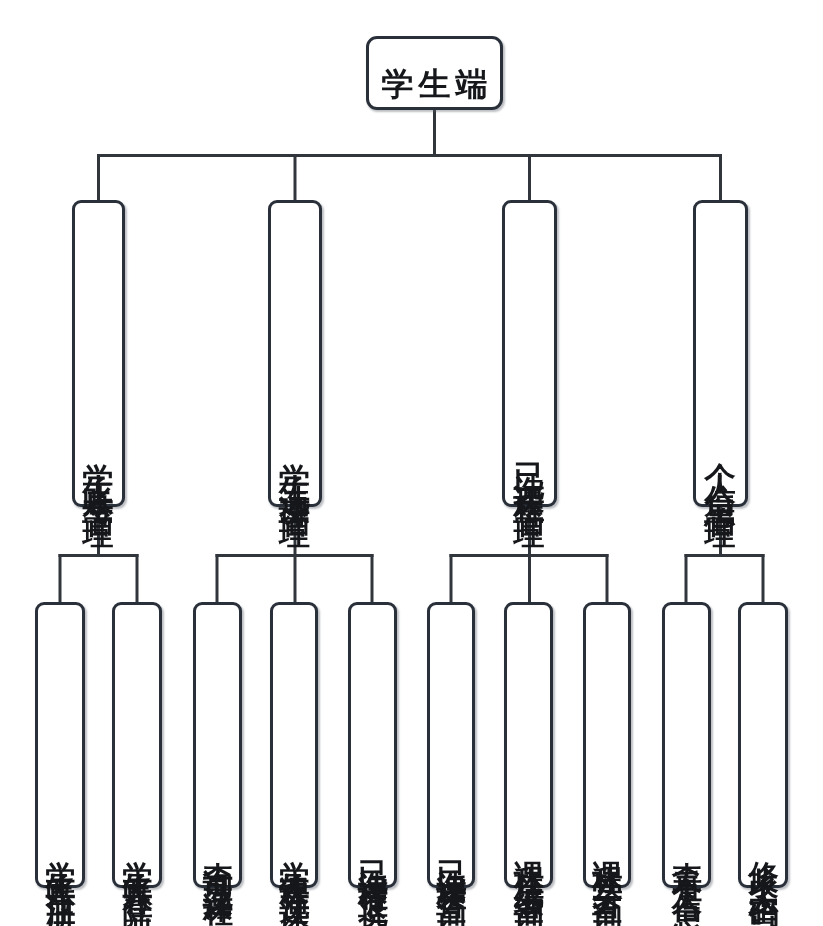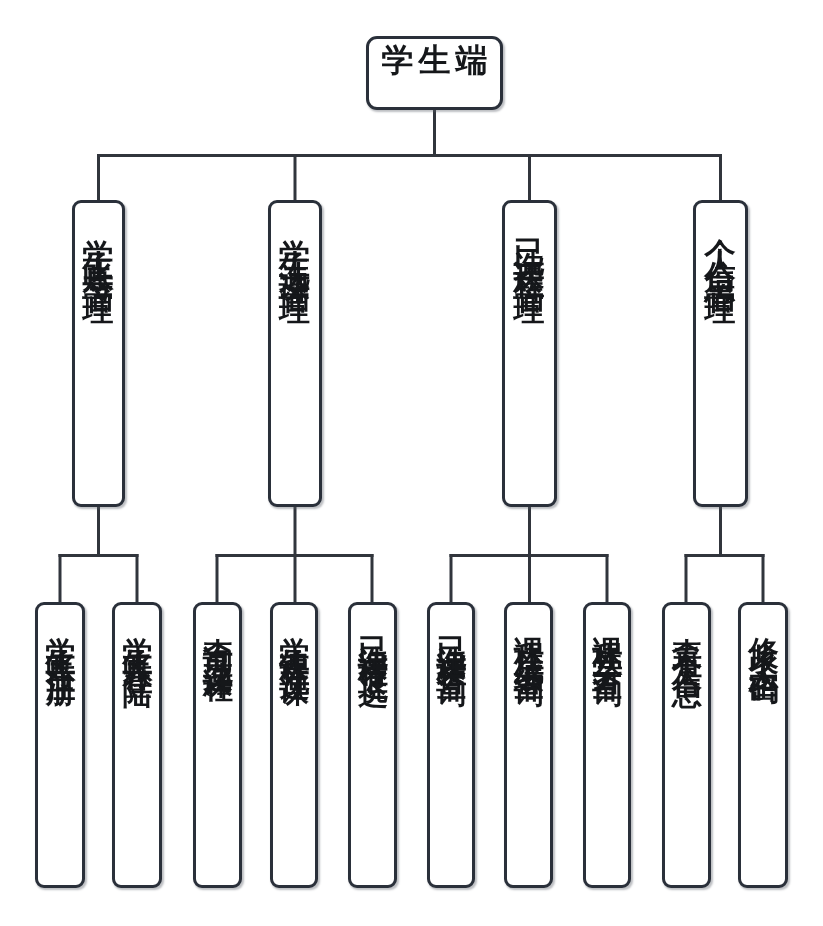--- a/index.html
+++ b/index.html
@@ -19,21 +19,21 @@
     left: 0; top: 0;
     width: 823px; height: 926px;
   }
   .node {
     position: absolute;
     box-sizing: border-box;
     background: #ffffff;
     border: 3px solid #2a303a;
     border-radius: 9px;
     display: flex;
-    align-items: flex-start;
+    align-items: flex-end;
     justify-content: center;
     box-shadow: 1.5px 2px 2px rgba(90, 96, 106, 0.4);
     color: #15171a;
     font-weight: bold;
   }
   .htext {
     font-size: 32px;
     letter-spacing: 5px;
     padding-left: 5px; 
     white-space: nowrap;

